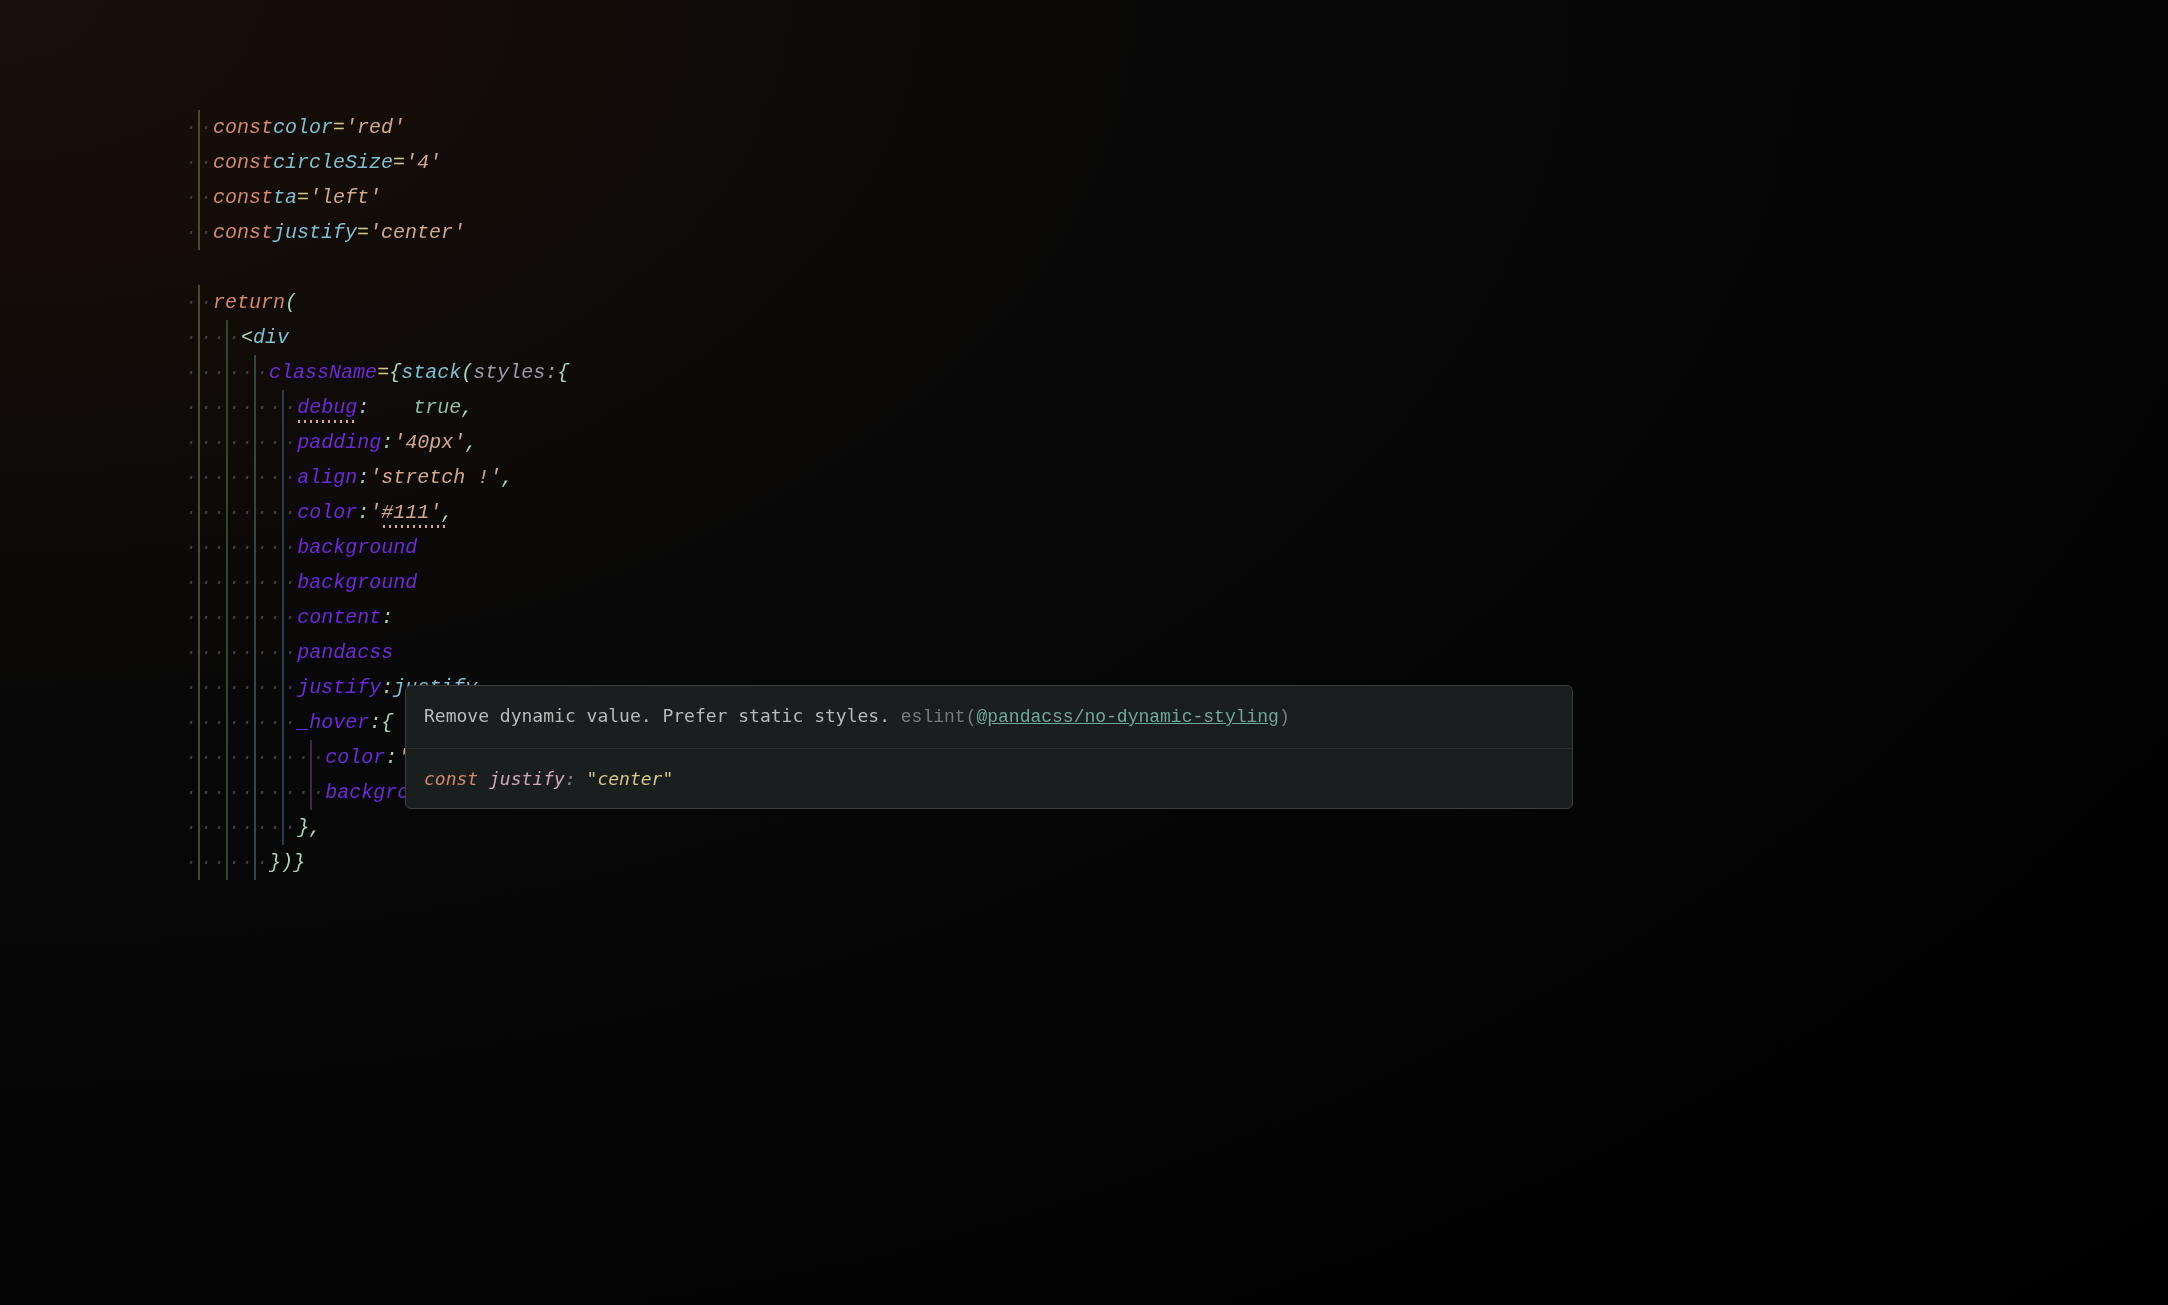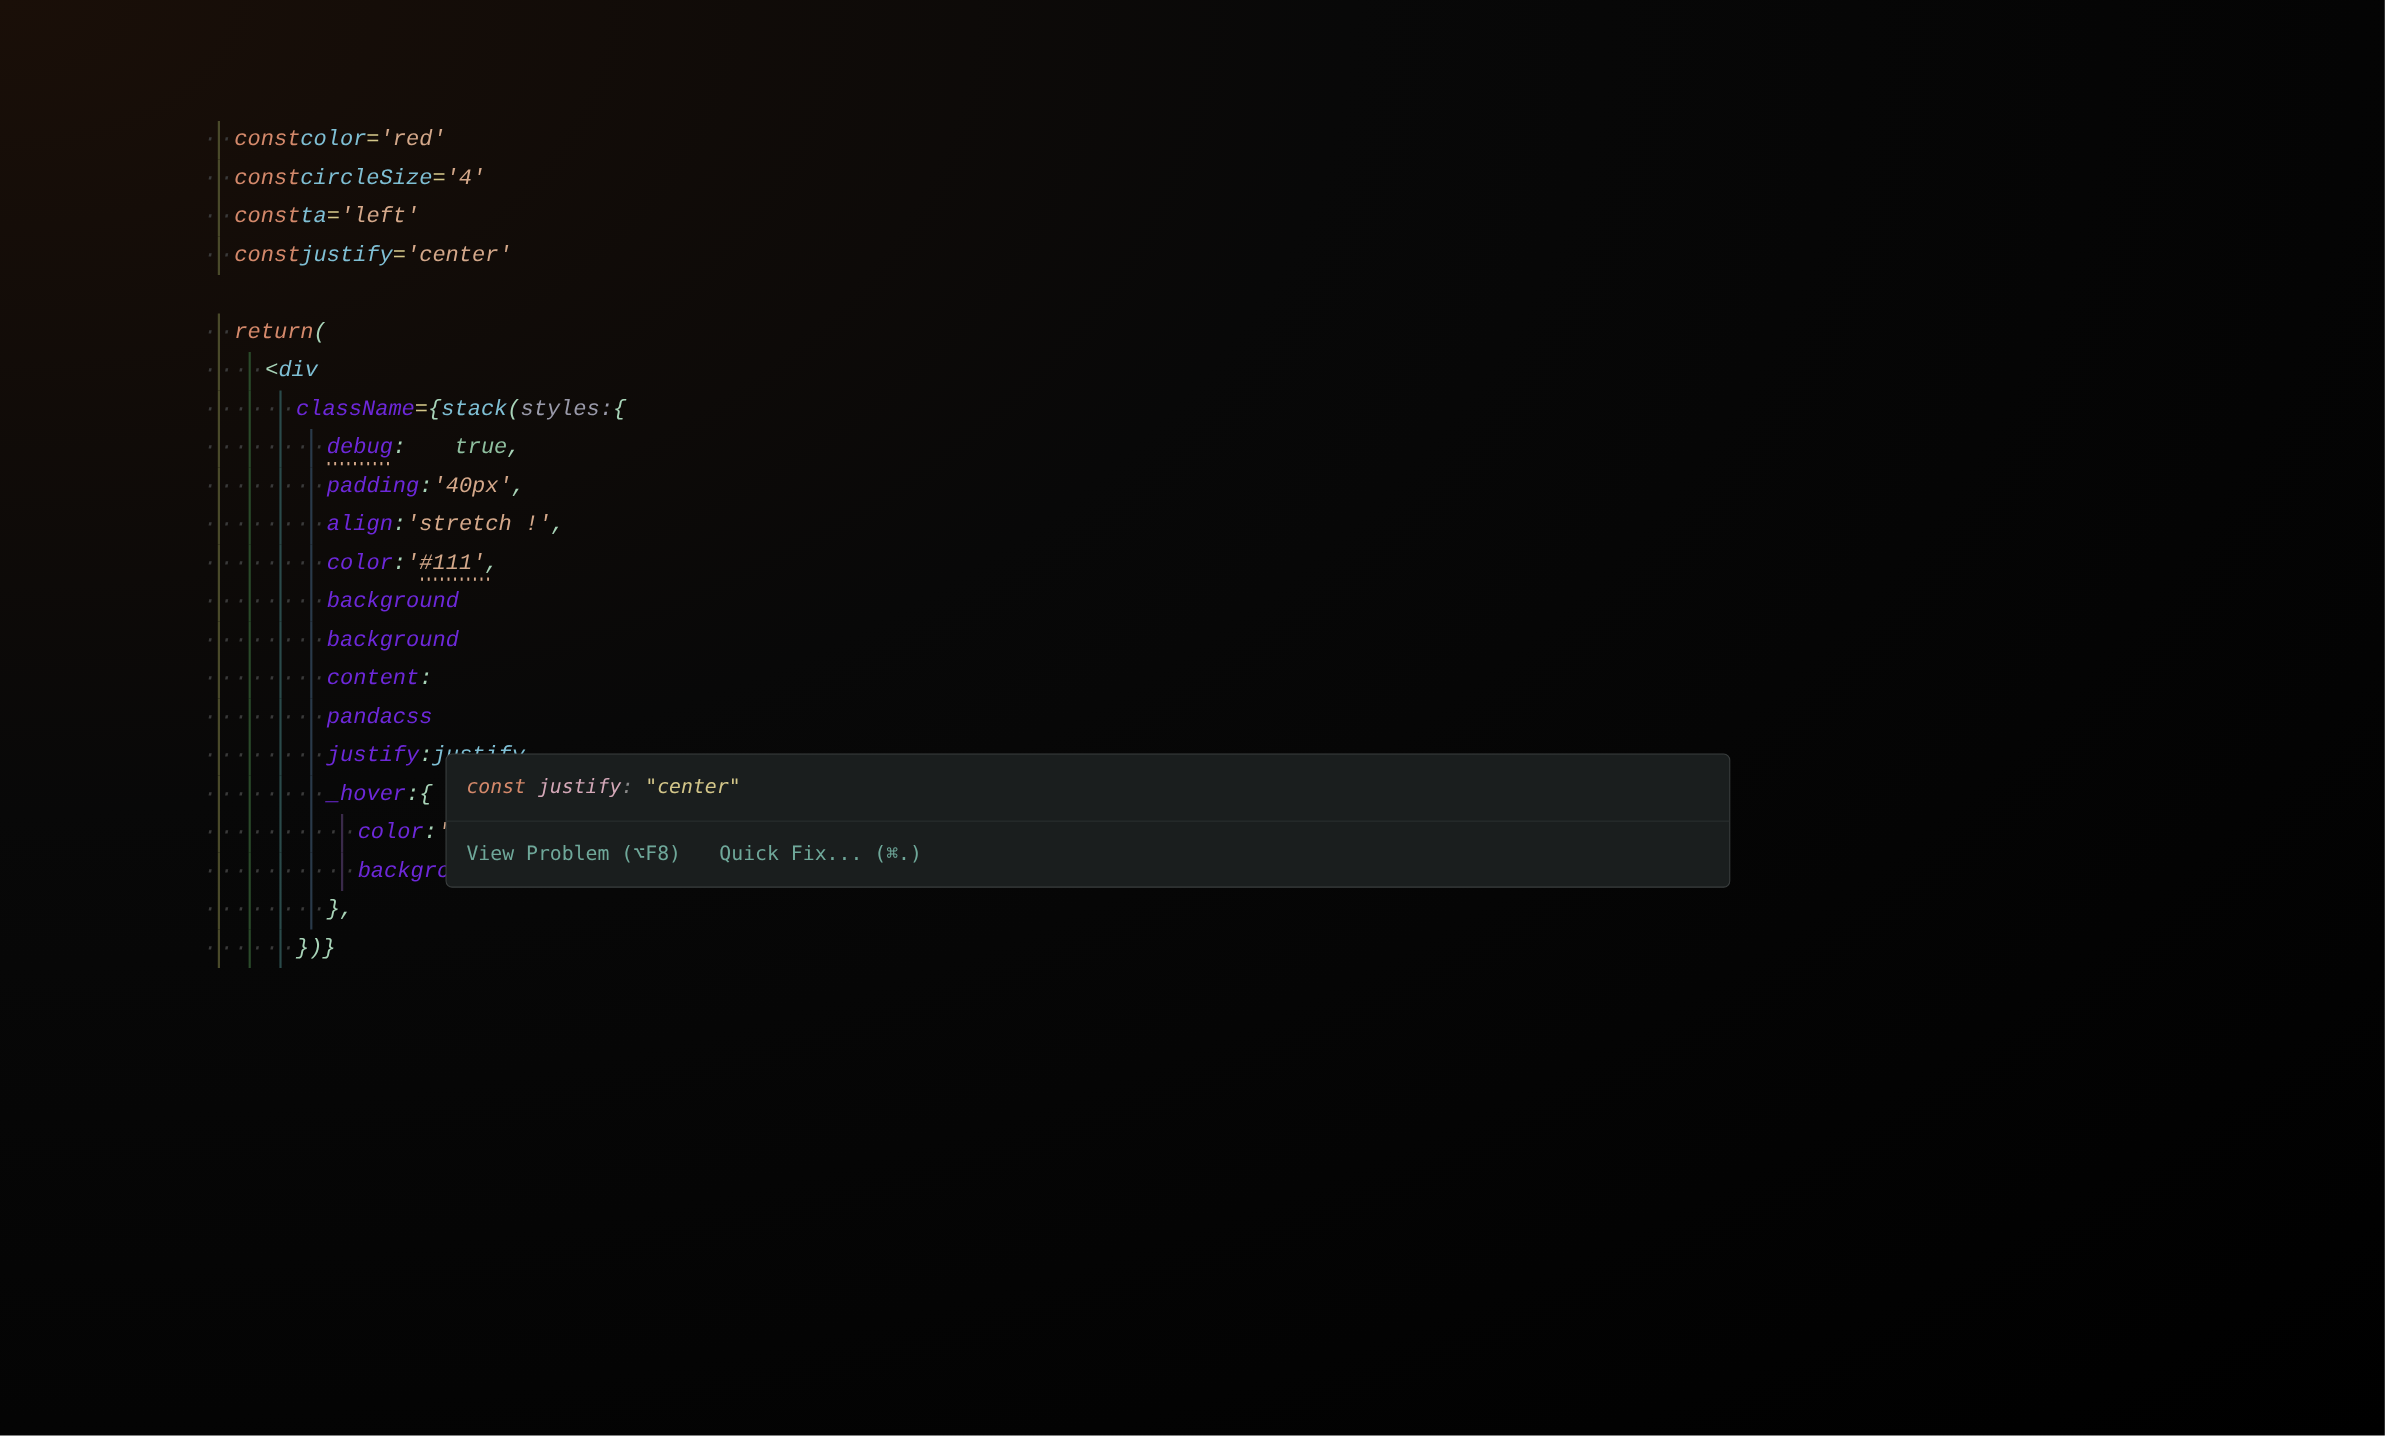--- a/index.html
+++ b/index.html
@@ -112,20 +112,20 @@
     <div class="line"><span class="dots">·</span><span class="guide g1"></span><span class="dots">·</span><span class="dots">·</span><span class="guide g2"></span><span class="dots">·</span><span class="dots">·</span><span class="guide g3"></span><span class="dots">·</span><span class="dots">·</span><span class="guide g4"></span><span class="dots">·</span><span class="prop">pandacss</span></div>
     <div class="line"><span class="dots">·</span><span class="guide g1"></span><span class="dots">·</span><span class="dots">·</span><span class="guide g2"></span><span class="dots">·</span><span class="dots">·</span><span class="guide g3"></span><span class="dots">·</span><span class="dots">·</span><span class="guide g4"></span><span class="dots">·</span><span class="prop">justify</span><span class="punct">:</span> <span class="ident">justify</span><span class="punct">,</span><div class="squiggle squiggle-blue" style="left: 220px; width: 86px; top: 30px;"></div></div>
     <div class="line"><span class="dots">·</span><span class="guide g1"></span><span class="dots">·</span><span class="dots">·</span><span class="guide g2"></span><span class="dots">·</span><span class="dots">·</span><span class="guide g3"></span><span class="dots">·</span><span class="dots">·</span><span class="guide g4"></span><span class="dots">·</span><span class="prop">_hover</span><span class="punct">:</span> <span class="punct">{</span></div>
     <div class="line"><span class="dots">·</span><span class="guide g1"></span><span class="dots">·</span><span class="dots">·</span><span class="guide g2"></span><span class="dots">·</span><span class="dots">·</span><span class="guide g3"></span><span class="dots">·</span><span class="dots">·</span><span class="guide g4"></span><span class="dots">·</span><span class="dots">·</span><span class="guide g5"></span><span class="dots">·</span><span class="prop">color</span><span class="punct">:</span> <span class="str">'green.300/40'</span><span class="punct">,</span><div class="squiggle" style="left: 225px; width: 160px; top: 30px;"></div></div>
     <div class="line"><span class="dots">·</span><span class="guide g1"></span><span class="dots">·</span><span class="dots">·</span><span class="guide g2"></span><span class="dots">·</span><span class="dots">·</span><span class="guide g3"></span><span class="dots">·</span><span class="dots">·</span><span class="guide g4"></span><span class="dots">·</span><span class="dots">·</span><span class="guide g5"></span><span class="dots">·</span><span class="prop">backgroundColor</span><span class="punct">:</span> <span class="str">'green.300'</span><span class="punct">,</span></div>
     <div class="line"><span class="dots">·</span><span class="guide g1"></span><span class="dots">·</span><span class="dots">·</span><span class="guide g2"></span><span class="dots">·</span><span class="dots">·</span><span class="guide g3"></span><span class="dots">·</span><span class="dots">·</span><span class="guide g4"></span><span class="dots">·</span><span class="punct">}</span><span class="punct">,</span></div>
     <div class="line"><span class="dots">·</span><span class="guide g1"></span><span class="dots">·</span><span class="dots">·</span><span class="guide g2"></span><span class="dots">·</span><span class="dots">·</span><span class="guide g3"></span><span class="dots">·</span><span class="punct">}</span><span class="punct">)</span><span class="punct">}</span></div>
   </div>
 
 <div class="hover-popup">
+  <div class="popup-section">
+    <span class="popup-msg">Remove dynamic value. Prefer static styles.</span>
+    <span class="popup-msg-dim"> <span>eslint</span>(</span><span class="popup-link">@pandacss/no-dynamic-styling</span><span class="popup-msg-dim">)</span>
+  </div>
   <div class="popup-section popup-code">
     <span class="kw2">const</span> <span class="id2">justify</span><span>:</span> <span class="str2">"center"</span>
-  </div>
-  <div class="popup-section popup-actions">
-    <span class="popup-action">View Problem (⌥F8)</span>
-    <span class="popup-action">Quick Fix... (⌘.)</span>
   </div>
 </div>
 
 </body></html>

